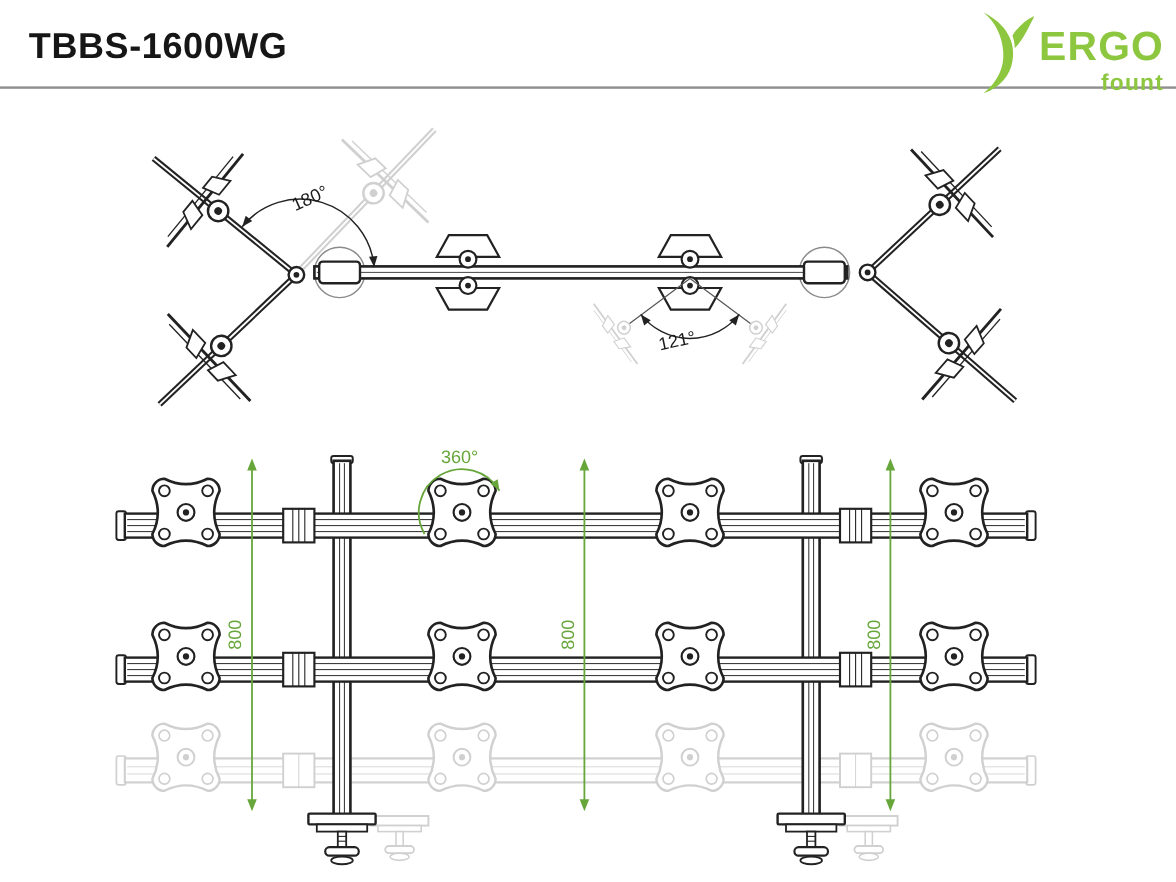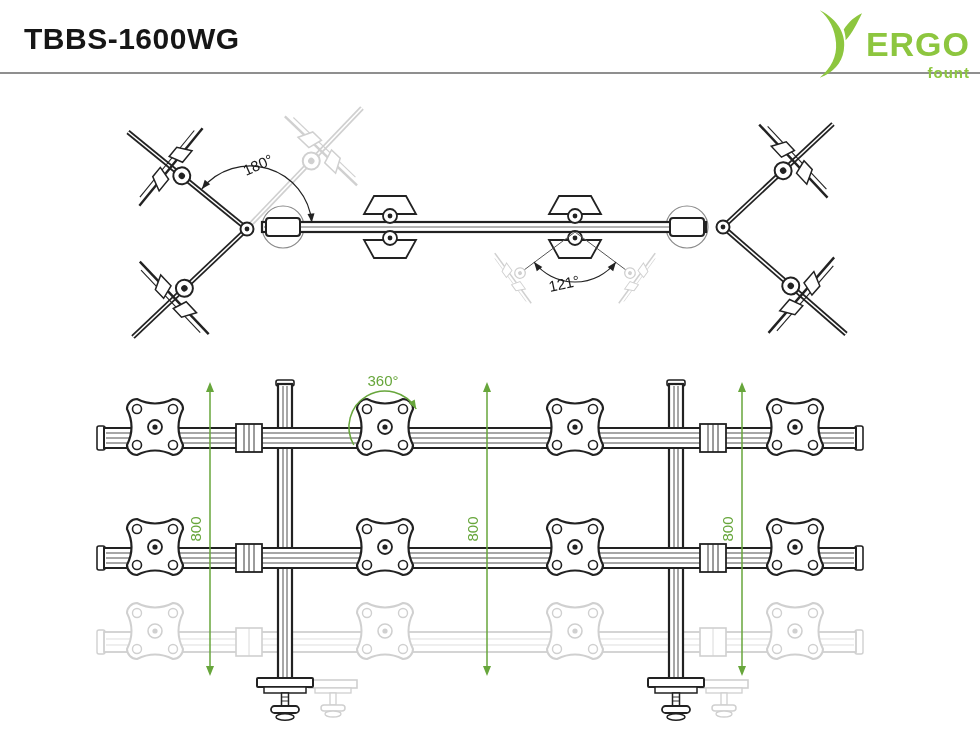--- a/index.html
+++ b/index.html
@@ -15,21 +15,21 @@
   .header-divider {
     position:absolute; left:0; top:72px; width:980px; height:2px;
     background:#8f8f8f; z-index:2;
   }
   .logo {
     position:absolute; right:10px; top:5px; display:flex; align-items:flex-end; z-index:3;
   }
   .logo-icon { display:block; margin-right:4px; margin-top:2px; }
   .logo-text { display:flex; flex-direction:column; align-items:flex-end; }
   .logo-main { font-size:34px; font-weight:bold; color:#8dc63f; letter-spacing:1px; line-height:1.05; }
-  .logo-sub  { font-size:15px; font-weight:bold; color:#8dc63f; letter-spacing:1px; margin-top:1px; }
+  .logo-sub  { font-size:19px; font-weight:bold; color:#8dc63f; letter-spacing:1px; margin-top:1px; }
   svg.drawing { position:absolute; left:0; top:0; z-index:1; display:block; }
   svg text { font-family:"Liberation Sans", sans-serif; }
 </style>
 </head>
 <body>
 
 <div class="canvas">
 
   <h1 class="page-title">TBBS-1600WG</h1>
   <div class="header-divider"></div>

